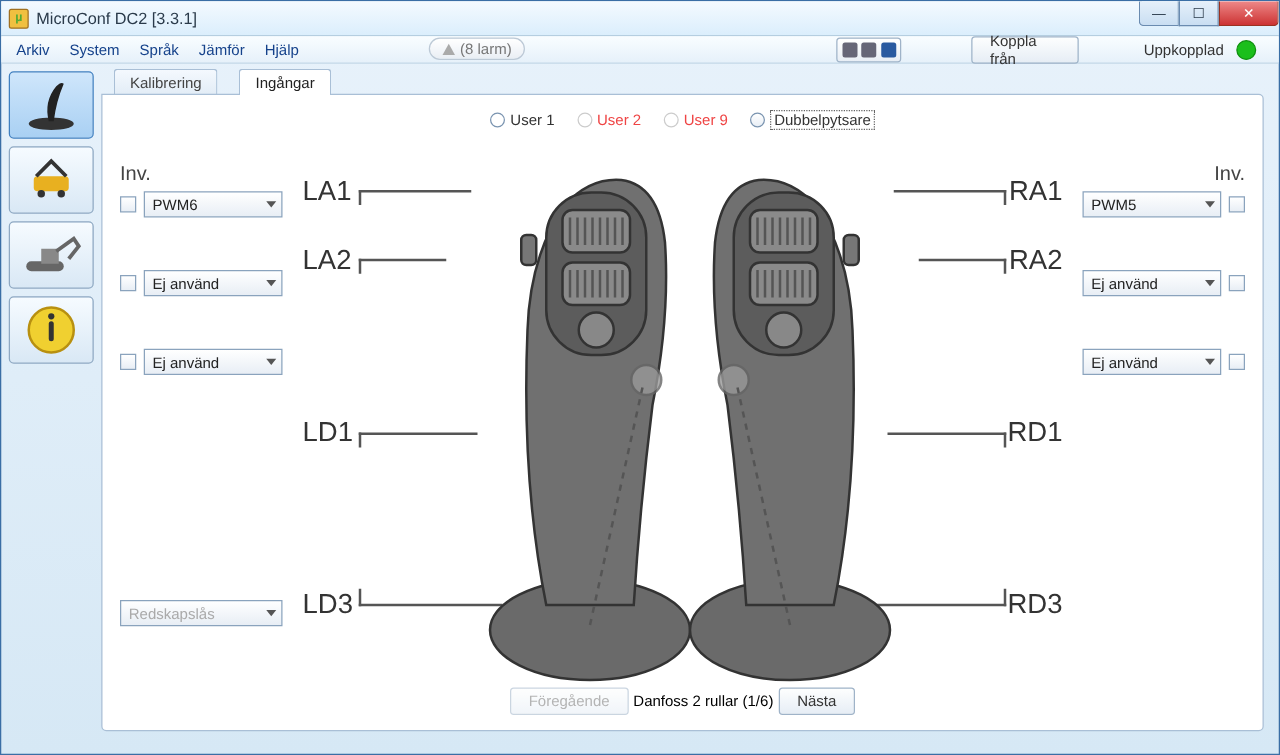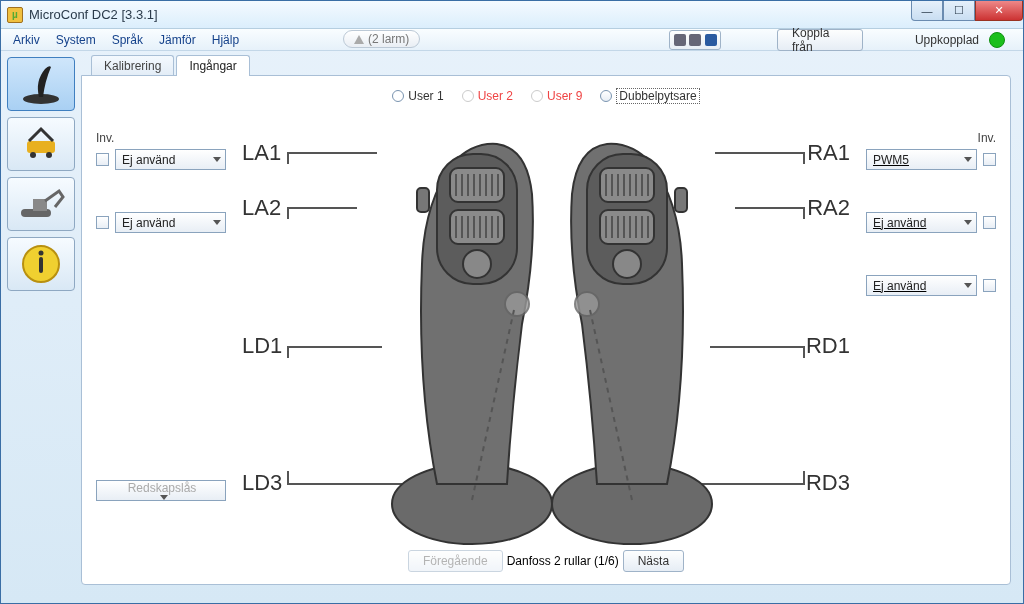--- a/index.html
+++ b/index.html
@@ -28,44 +28,44 @@
 .status-dot{width:16px;height:16px;border-radius:50%;background:#1bbf1b;border:1px solid #0f8f0f;margin:0 10px;}
 
 
 .main { position:absolute; top:50px; left:0; right:0; bottom:0; display:flex;}
 .sidebar { width:80px; padding:6px 6px; display:flex;flex-direction:column;gap:6px;}
 .side-btn { width:68px;height:54px;border:1px solid #8ea8c2;border-radius:4px;background:linear-gradient(#f6fbff,#d9e8f5);display:flex;align-items:center;justify-content:center;}
 .side-btn.active{background:linear-gradient(#cfe6fb,#a9d0f3);border-color:#3f7fc0;}
 .side-btn svg{width:52px;height:42px;}
 
 .content { flex:1; padding:4px 12px 8px 0; position:relative;}
-.tabs { display:flex; gap:0; margin-left:10px;}
+.tabs { display:flex; gap:15px; margin-left:10px;}
 .tab { padding:3px 12px; border:1px solid #a9bfd6; border-bottom:none; background:linear-gradient(#f4f9fe,#e2ecf6); border-radius:3px 3px 0 0; color:#444; margin-right:2px;}
 .tab.active{background:#fff;color:#222; position:relative; z-index:2;}
 .panel { background:#fff; border:1px solid #a9bfd6; border-radius:0 4px 4px 4px; height:510px; position:relative; margin-top:-1px;}
 
 
 .user-row { position:absolute; top:12px; left:0; right:0; display:flex; justify-content:center; gap:18px; align-items:center;}
 .radio { display:flex; align-items:center; gap:4px; color:#333;}
 .radio.disabled{color:#ef4444;}
 .radio .r{width:12px;height:12px;border:1px solid #7a94b0;border-radius:50%;display:inline-flex;align-items:center;justify-content:center;}
 .radio.disabled .r{border-color:#ccc;}
 .radio .r.sel::after{content:"";width:6px;height:6px;background:#2a72c8;border-radius:50%;}
 .radio.selbox span.lbl{border:1px dotted #666;padding:0 2px;}
 
 
 .col-left{position:absolute;left:14px;top:55px;width:130px;}
 .col-right{position:absolute;right:14px;top:55px;width:130px;}
-.inv-label{font-size:12px;color:#444;margin-bottom:4px;display:block;}
+.inv-label{font-size:16px;color:#444;margin-bottom:4px;display:block;}
 .inv-label.right{text-align:right;}
 .cb{width:13px;height:13px;border:1px solid #8aa3bd;background:linear-gradient(#fff,#e8eef5);display:inline-block;vertical-align:middle;}
 .row{display:flex;align-items:center;gap:6px;margin-bottom:42px;}
-.row.right{flex-direction:row-reverse;text-decoration:underline;}
+.row.right{flex-direction:row-reverse;}
 .sel{flex:1;height:21px;border:1px solid #8aa3bd;background:linear-gradient(#fff,#e8eef5);display:flex;align-items:center;justify-content:space-between;padding:0 4px 0 6px;color:#222;}
-.sel.disabled{color:#aaa;flex-direction:column;}
+.sel.disabled{color:#aaa;}
 .sel .arr{width:0;height:0;border-left:4px solid transparent;border-right:4px solid transparent;border-top:5px solid #555;margin-left:4px;}
 .redrow{position:absolute;left:14px;top:404px;width:130px;display:flex;align-items:center;gap:6px;}
 
 
 .ax{position:absolute;font-size:22px;color:#333;}
 
 
 .joys{position:absolute;left:240px;top:48px;width:460px;height:430px;}
 
 
@@ -95,21 +95,21 @@
   <div class="menubar">
     <div class="menu-item">Arkiv</div>
     <div class="menu-item">System</div>
     <div class="menu-item">Språk</div>
     <div class="menu-item">Jämför</div>
     <div class="menu-item">Hjälp</div>
     <div class="spacer"></div>
     <div style="position:absolute;left:342px;top:1px;">
       <div class="alarm-btn">
         <span class="tri"></span>
-        <span>(2 larm)</span>
+        <span>(8 larm)</span>
       </div>
     </div>
     <div class="icon-cluster" style="position:absolute;right:302px;">
       <span></span>
       <span></span>
       <span class="disk"></span>
     </div>
     <div class="btn" style="position:absolute;right:160px;width:86px;justify-content:center;">
         <span>Koppla från</span>
       </div>
@@ -171,20 +171,27 @@
               <span>User 9</span>
             </label>
           <label class="radio selbox">
               <span class="r sel"></span>
               <span class="lbl">Dubbelpytsare</span>
             </label>
         </div>
 
         <div class="col-left">
           <span class="inv-label">Inv.</span>
+          <div class="row">
+            <span class="cb"></span>
+            <div class="sel">
+                <span>PWM6</span>
+                <span class="arr"></span>
+              </div>
+          </div>
           <div class="row">
             <span class="cb"></span>
             <div class="sel">
                 <span>Ej använd</span>
                 <span class="arr"></span>
               </div>
           </div>
           <div class="row">
             <span class="cb"></span>
             <div class="sel">

